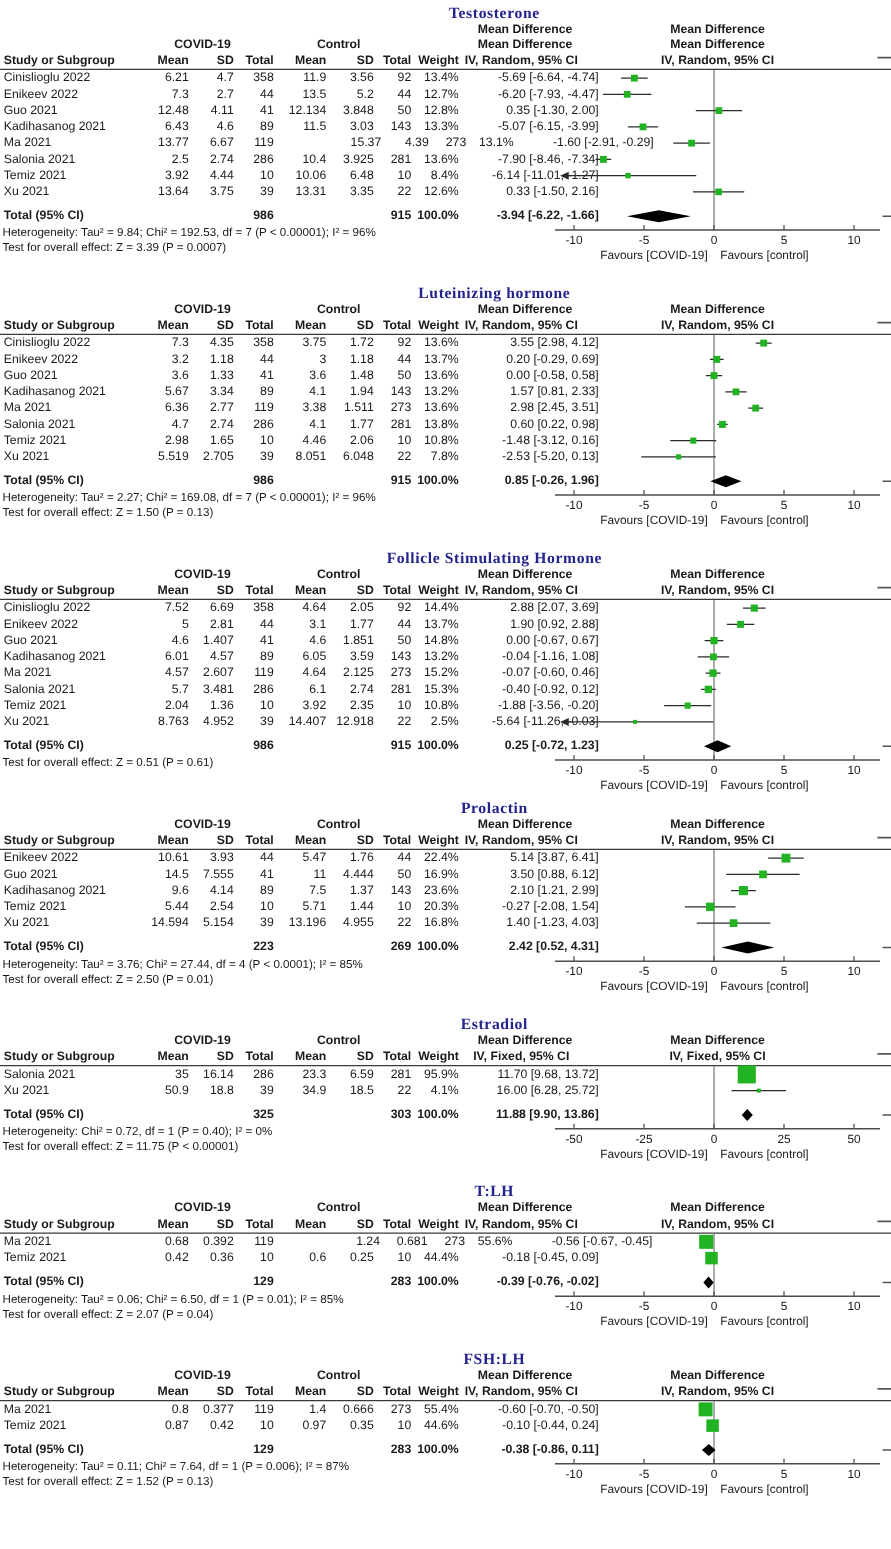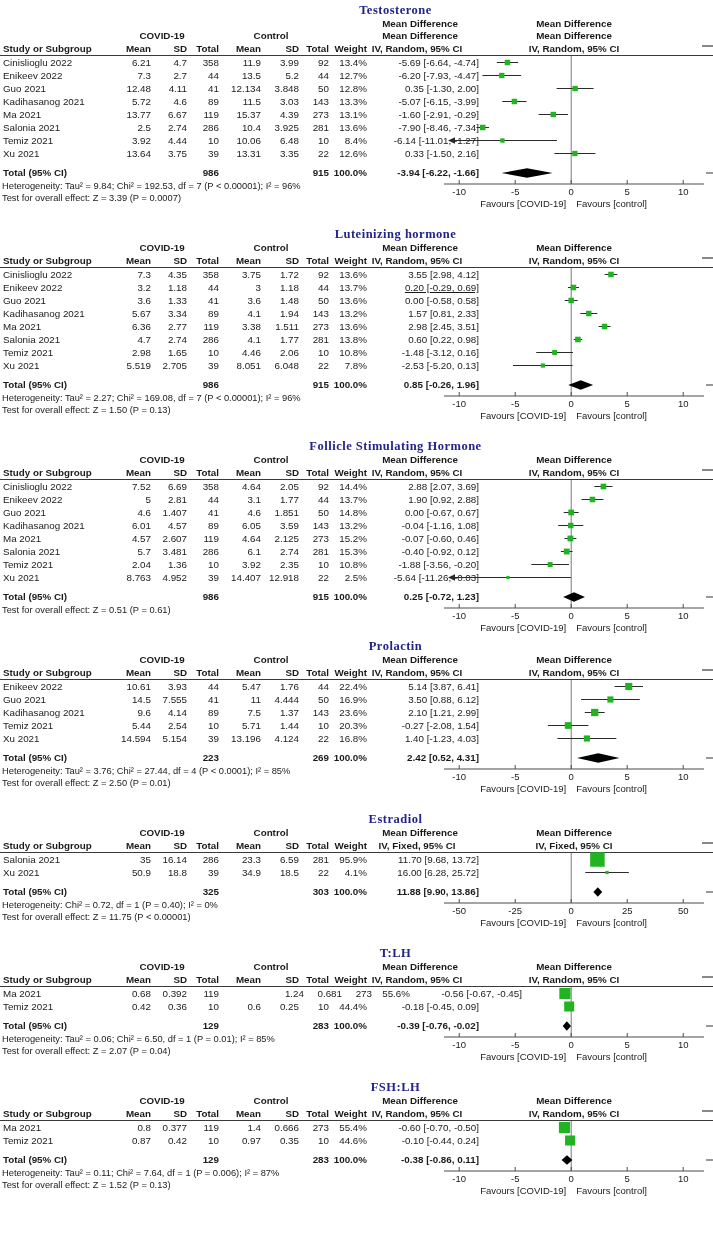--- a/index.html
+++ b/index.html
@@ -50,21 +50,21 @@
           <span class="abs" style="left: 358px; width: 118px;">IV, Random, 95% CI</span>
           <span class="abs" style="left: 448px; width: 252px;">IV, Random, 95% CI</span>
         </div>
       </div>
       <div class="drow">
         <span class="c name" style="width: 108px;">Cinislioglu 2022</span>
         <span class="c num" style="width: 40px;">6.21</span>
         <span class="c num" style="width: 36px;">4.7</span>
         <span class="c num" style="width: 32px;">358</span>
         <span class="c num" style="width: 42px;">11.9</span>
-        <span class="c num" style="width: 38px;">3.99</span>
+        <span class="c num" style="width: 38px;">3.56</span>
         <span class="c num" style="width: 30px;">92</span>
         <span class="c num" style="width: 38px;">13.4%</span>
         <span class="c md" style="width: 112px;">-5.69 [-6.64, -4.74]</span>
       </div>
       <div class="drow">
         <span class="c name" style="width: 108px;">Enikeev 2022</span>
         <span class="c num" style="width: 40px;">7.3</span>
         <span class="c num" style="width: 36px;">2.7</span>
         <span class="c num" style="width: 32px;">44</span>
         <span class="c num" style="width: 42px;">13.5</span>
@@ -79,35 +79,35 @@
         <span class="c num" style="width: 36px;">4.11</span>
         <span class="c num" style="width: 32px;">41</span>
         <span class="c num" style="width: 42px;">12.134</span>
         <span class="c num" style="width: 38px;">3.848</span>
         <span class="c num" style="width: 30px;">50</span>
         <span class="c num" style="width: 38px;">12.8%</span>
         <span class="c md" style="width: 112px;">0.35 [-1.30, 2.00]</span>
       </div>
       <div class="drow">
         <span class="c name" style="width: 108px;">Kadihasanog 2021</span>
-        <span class="c num" style="width: 40px;">5.72</span>
+        <span class="c num" style="width: 40px;">6.43</span>
         <span class="c num" style="width: 36px;">4.6</span>
         <span class="c num" style="width: 32px;">89</span>
         <span class="c num" style="width: 42px;">11.5</span>
         <span class="c num" style="width: 38px;">3.03</span>
         <span class="c num" style="width: 30px;">143</span>
         <span class="c num" style="width: 38px;">13.3%</span>
         <span class="c md" style="width: 112px;">-5.07 [-6.15, -3.99]</span>
       </div>
       <div class="drow">
         <span class="c name" style="width: 108px;">Ma 2021</span>
         <span class="c num" style="width: 40px;">13.77</span>
         <span class="c num" style="width: 36px;">6.67</span>
         <span class="c num" style="width: 32px;">119</span>
-        <span class="c num" style="width: 42px;">15.37</span>
+        <span class="c num" style="width: 42px; padding-left: 44px;">15.37</span>
         <span class="c num" style="width: 38px;">4.39</span>
         <span class="c num" style="width: 30px;">273</span>
         <span class="c num" style="width: 38px;">13.1%</span>
         <span class="c md" style="width: 112px;">-1.60 [-2.91, -0.29]</span>
       </div>
       <div class="drow">
         <span class="c name" style="width: 108px;">Salonia 2021</span>
         <span class="c num" style="width: 40px;">2.5</span>
         <span class="c num" style="width: 36px;">2.74</span>
         <span class="c num" style="width: 32px;">286</span>
@@ -222,21 +222,21 @@
       </div>
       <div class="drow">
         <span class="c name" style="width: 108px;">Enikeev 2022</span>
         <span class="c num" style="width: 40px;">3.2</span>
         <span class="c num" style="width: 36px;">1.18</span>
         <span class="c num" style="width: 32px;">44</span>
         <span class="c num" style="width: 42px;">3</span>
         <span class="c num" style="width: 38px;">1.18</span>
         <span class="c num" style="width: 30px;">44</span>
         <span class="c num" style="width: 38px;">13.7%</span>
-        <span class="c md" style="width: 112px; text-decoration: underline;">0.20 [-0.29, 0.69]</span>
+        <span class="c md" style="width: 112px;">0.20 [-0.29, 0.69]</span>
       </div>
       <div class="drow">
         <span class="c name" style="width: 108px;">Guo 2021</span>
         <span class="c num" style="width: 40px;">3.6</span>
         <span class="c num" style="width: 36px;">1.33</span>
         <span class="c num" style="width: 32px;">41</span>
         <span class="c num" style="width: 42px;">3.6</span>
         <span class="c num" style="width: 38px;">1.48</span>
         <span class="c num" style="width: 30px;">50</span>
         <span class="c num" style="width: 38px;">13.6%</span>
@@ -566,21 +566,21 @@
         <span class="c num" style="width: 30px;">10</span>
         <span class="c num" style="width: 38px;">20.3%</span>
         <span class="c md" style="width: 112px;">-0.27 [-2.08, 1.54]</span>
       </div>
       <div class="drow">
         <span class="c name" style="width: 108px;">Xu 2021</span>
         <span class="c num" style="width: 40px;">14.594</span>
         <span class="c num" style="width: 36px;">5.154</span>
         <span class="c num" style="width: 32px;">39</span>
         <span class="c num" style="width: 42px;">13.196</span>
-        <span class="c num" style="width: 38px;">4.124</span>
+        <span class="c num" style="width: 38px;">4.955</span>
         <span class="c num" style="width: 30px;">22</span>
         <span class="c num" style="width: 38px;">16.8%</span>
         <span class="c md" style="width: 112px;">1.40 [-1.23, 4.03]</span>
       </div>
       <div class="spacer"></div>
       <div class="trow">
         <span class="c name" style="width: 184px;">Total (95% CI)</span>
         <span class="c num" style="width: 32px;">223</span>
         <span class="c num" style="width: 80px;"></span>
         <span class="c num" style="width: 30px;">269</span>

